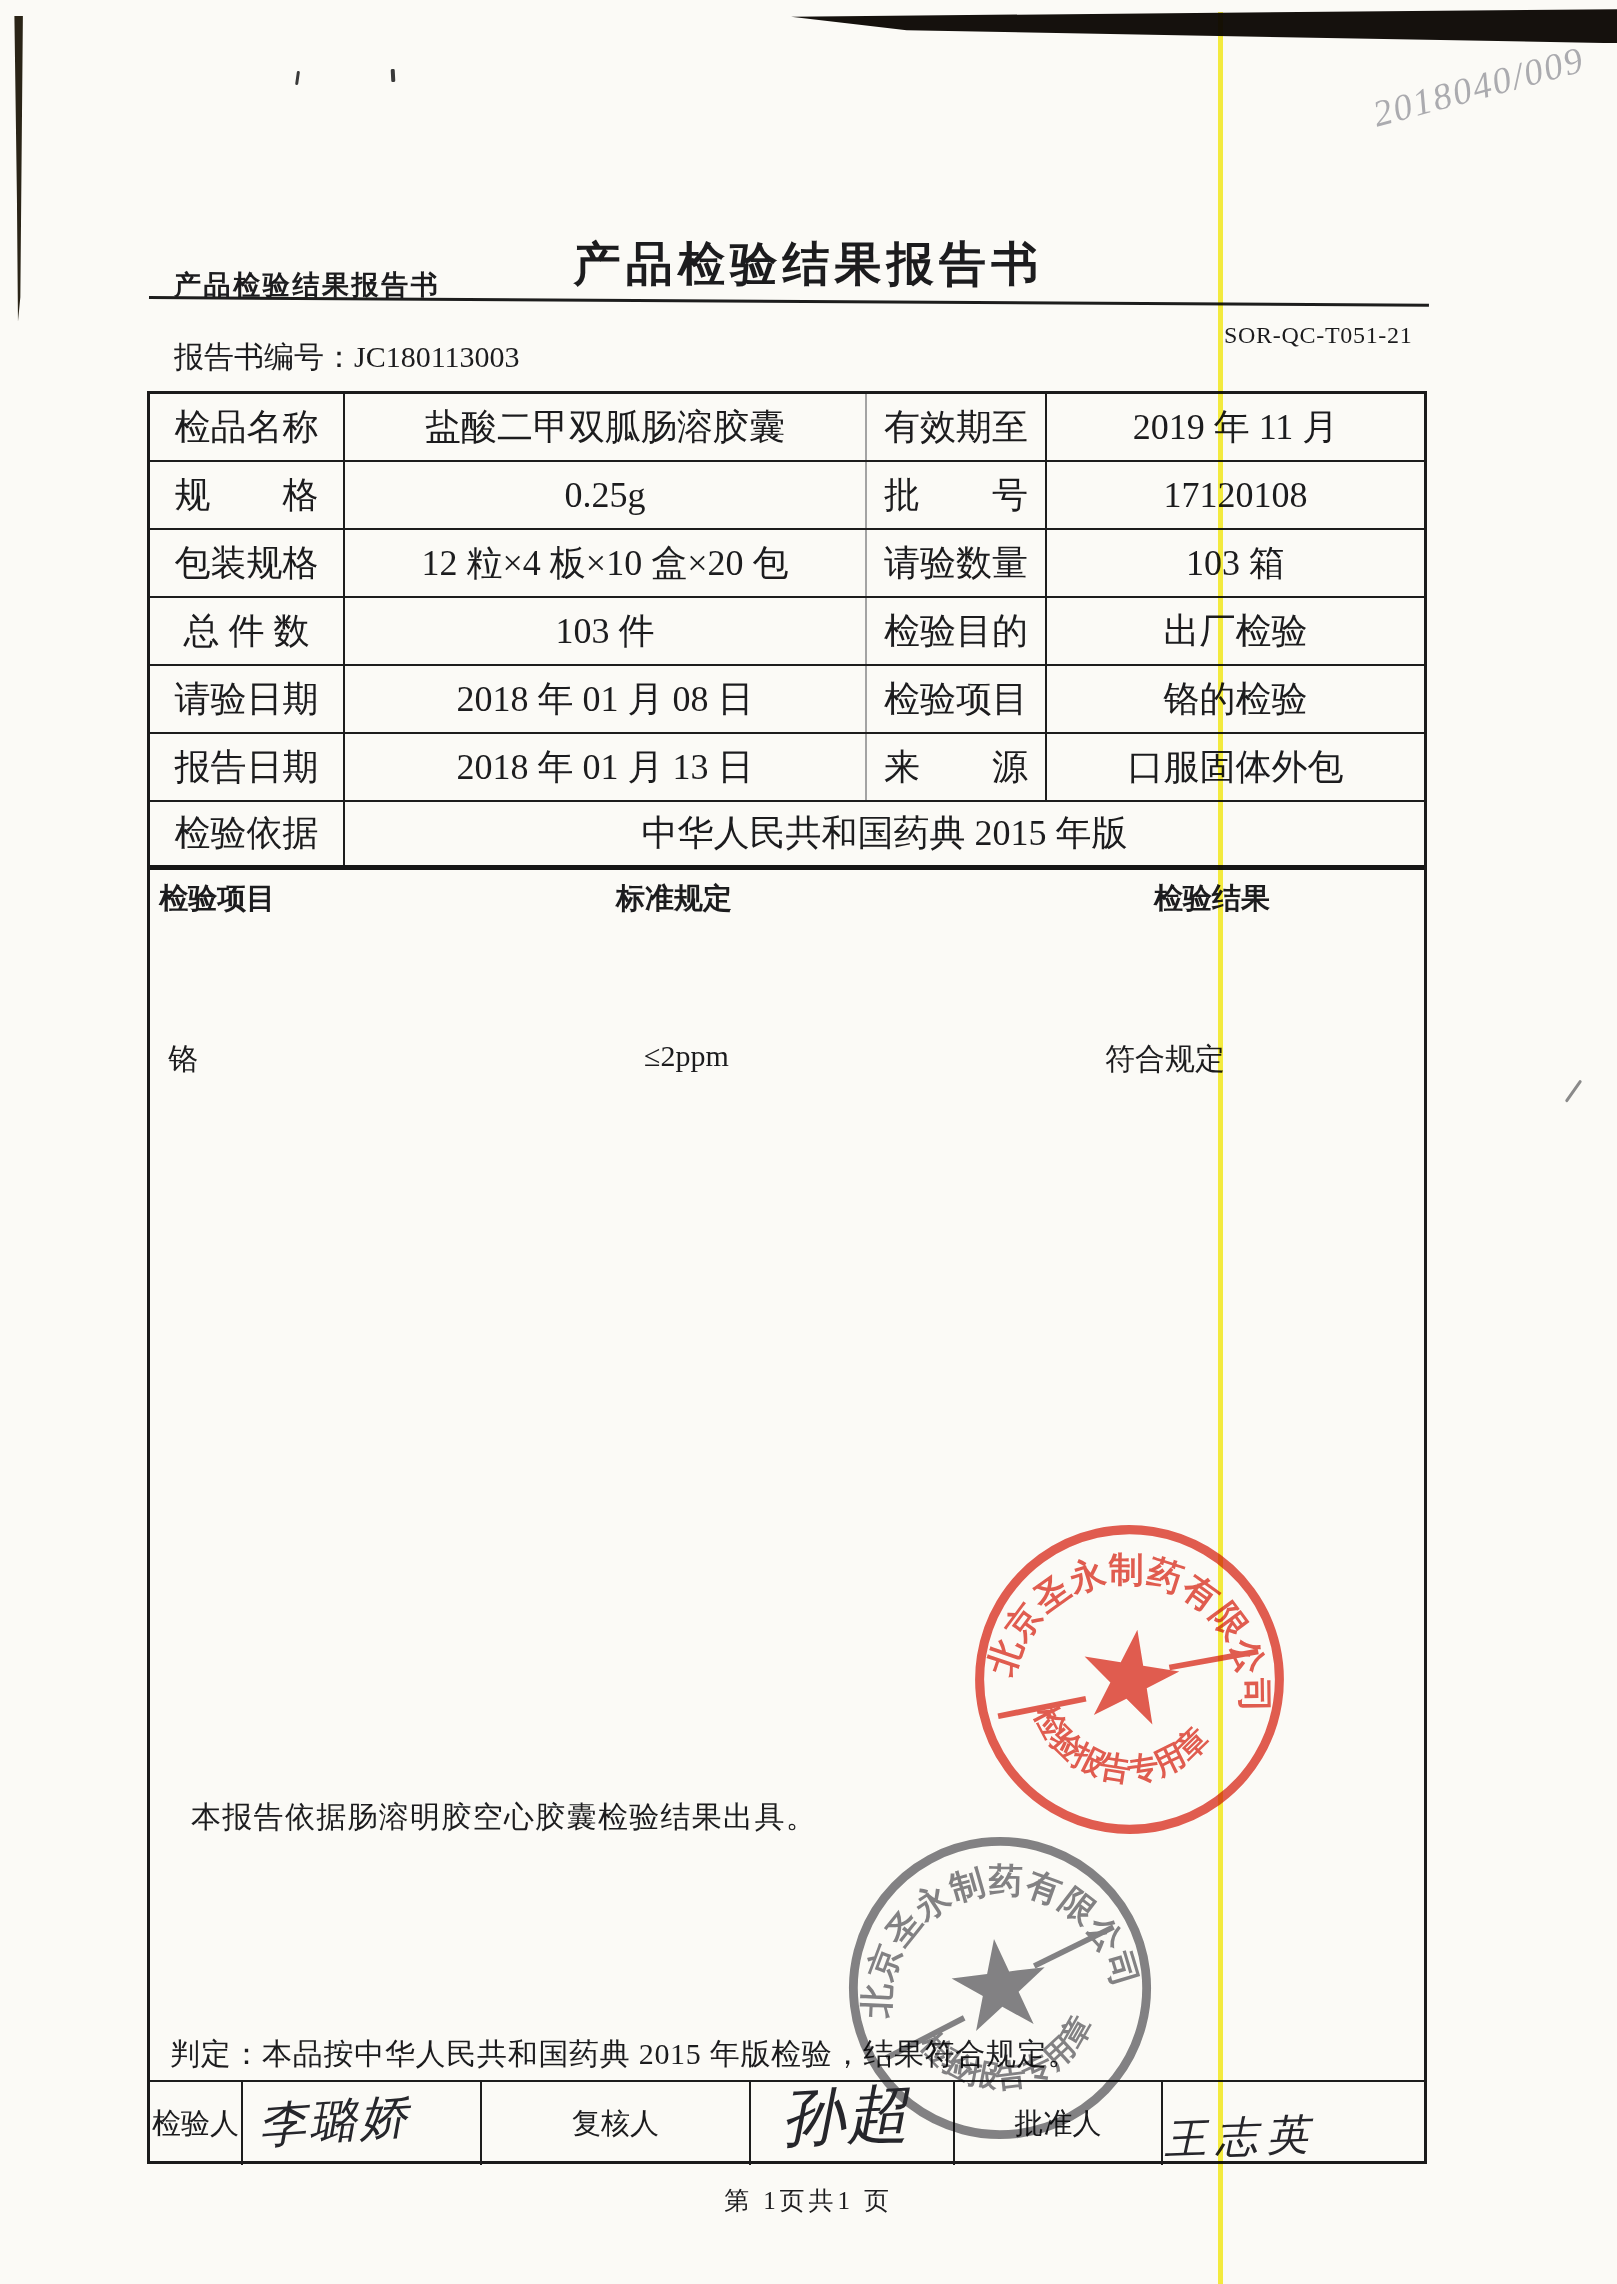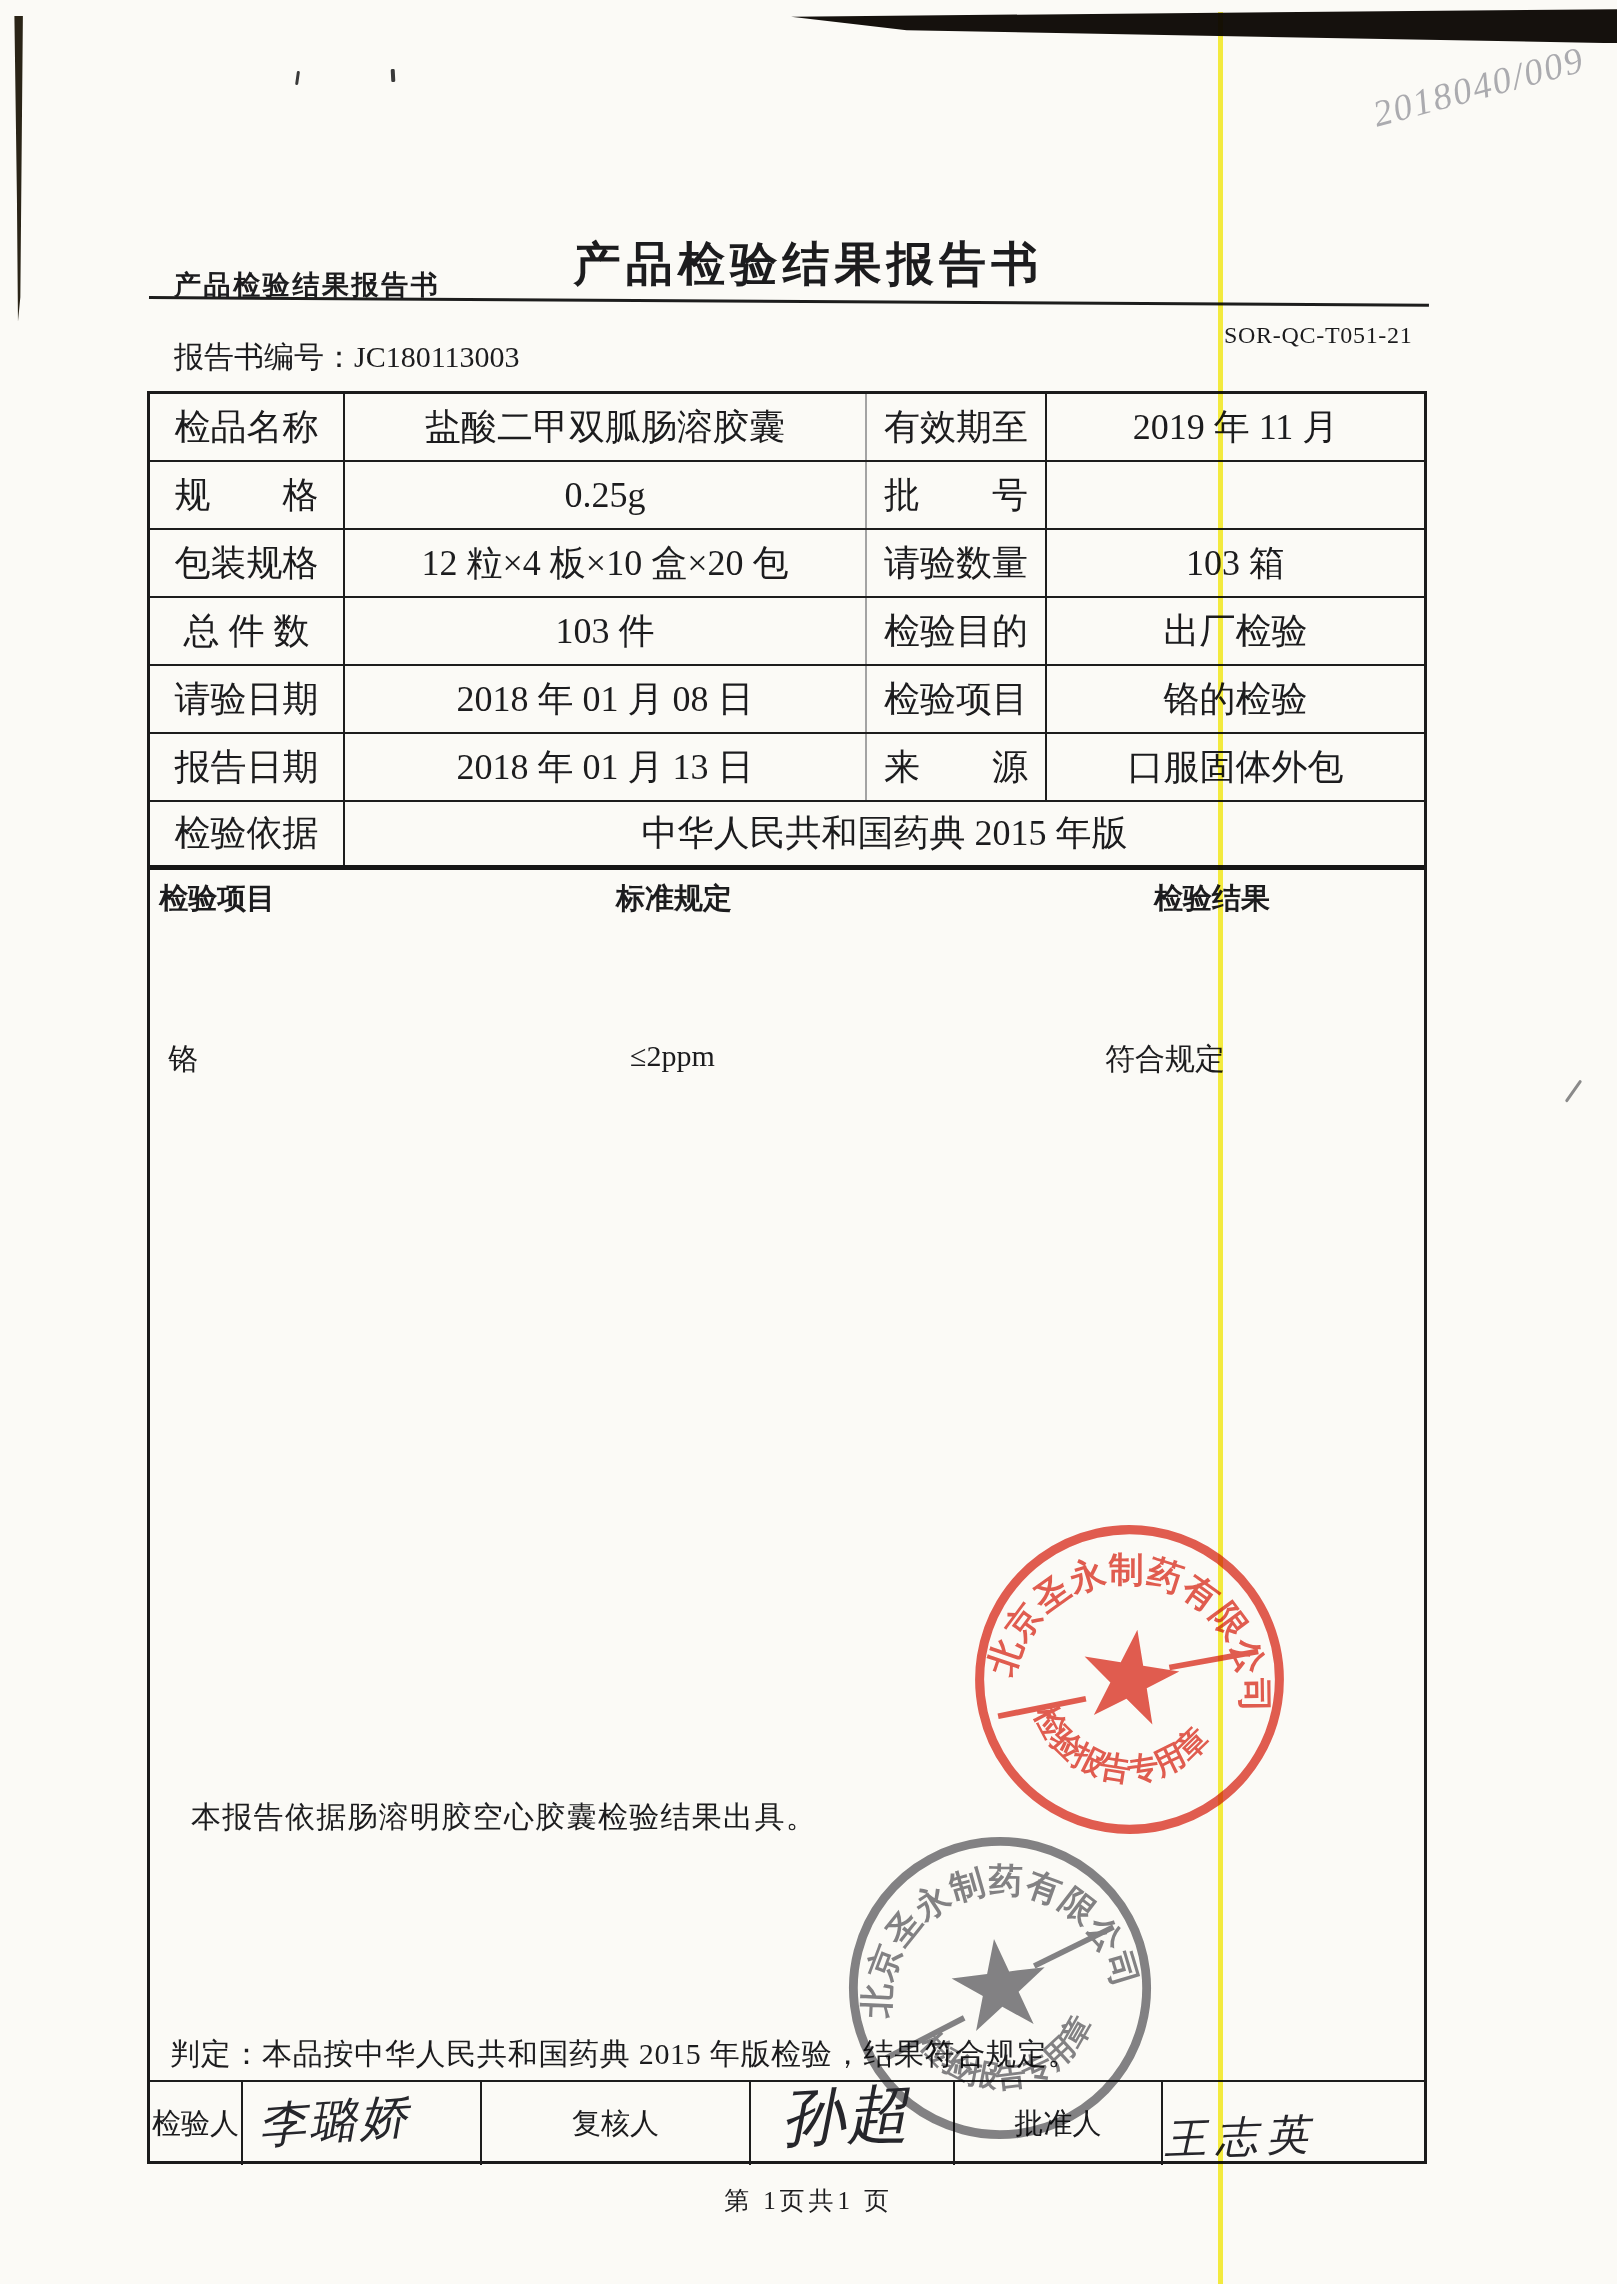--- a/index.html
+++ b/index.html
@@ -40,21 +40,21 @@
   .c.v2{flex:1;}
   .c.span3{flex:1;}
   
   .results{position:relative;height:1143px;}
   .res-h{position:absolute;top:9.2px;font-size:29px;font-weight:bold;}
   .res-h.item{left:9.2px;}
   .res-h.std{left:466px;}
   .res-h.rst{left:956px;margin-left:48px;}
   .res-d{position:absolute;top:169px;font-size:30px;}
   .res-d.item{left:18.3px;}
-  .res-d.std{left:480px;}
+  .res-d.std{left:494px;}
   .res-d.rst{left:955px;}
   .note{position:absolute;left:41px;top:927px;font-size:30px;letter-spacing:1.3px;}
   
   .jrow{height:69px;border-bottom:2px solid #1d1d1d;box-sizing:border-box;display:flex;align-items:center;}
   .jrow .txt{padding-left:20px;font-size:30px;letter-spacing:0.7px;margin-top:16px;}
   .srow{display:flex;height:83px;box-sizing:border-box;}
   .s{box-sizing:border-box;display:flex;align-items:center;justify-content:center;font-size:29px;text-align:center;}
   .s.b{border-right:2px solid #1d1d1d;}
   .w1{width:93px;} .w2{width:239px;} .w3{width:269px;} .w4{width:204px;} .w5{width:208px;} .w6{flex:1;}
   
@@ -90,20 +90,21 @@
   <div class="irow">
     <div class="c lab">检品名称</div>
     <div class="c v1">盐酸二甲双胍肠溶胶囊</div>
     <div class="c lab2">有效期至</div>
     <div class="c v2">2019 年 11 月</div>
   </div>
   <div class="irow">
     <div class="c lab">规　　格</div>
     <div class="c v1">0.25g</div>
     <div class="c lab2">批　　号</div>
+    <div class="c v2">17120108</div>
   </div>
   <div class="irow">
     <div class="c lab">包装规格</div>
     <div class="c v1">12 粒×4 板×10 盒×20 包</div>
     <div class="c lab2">请验数量</div>
     <div class="c v2">103 箱</div>
   </div>
   <div class="irow">
     <div class="c lab">总 件 数</div>
     <div class="c v1">103 件</div>

